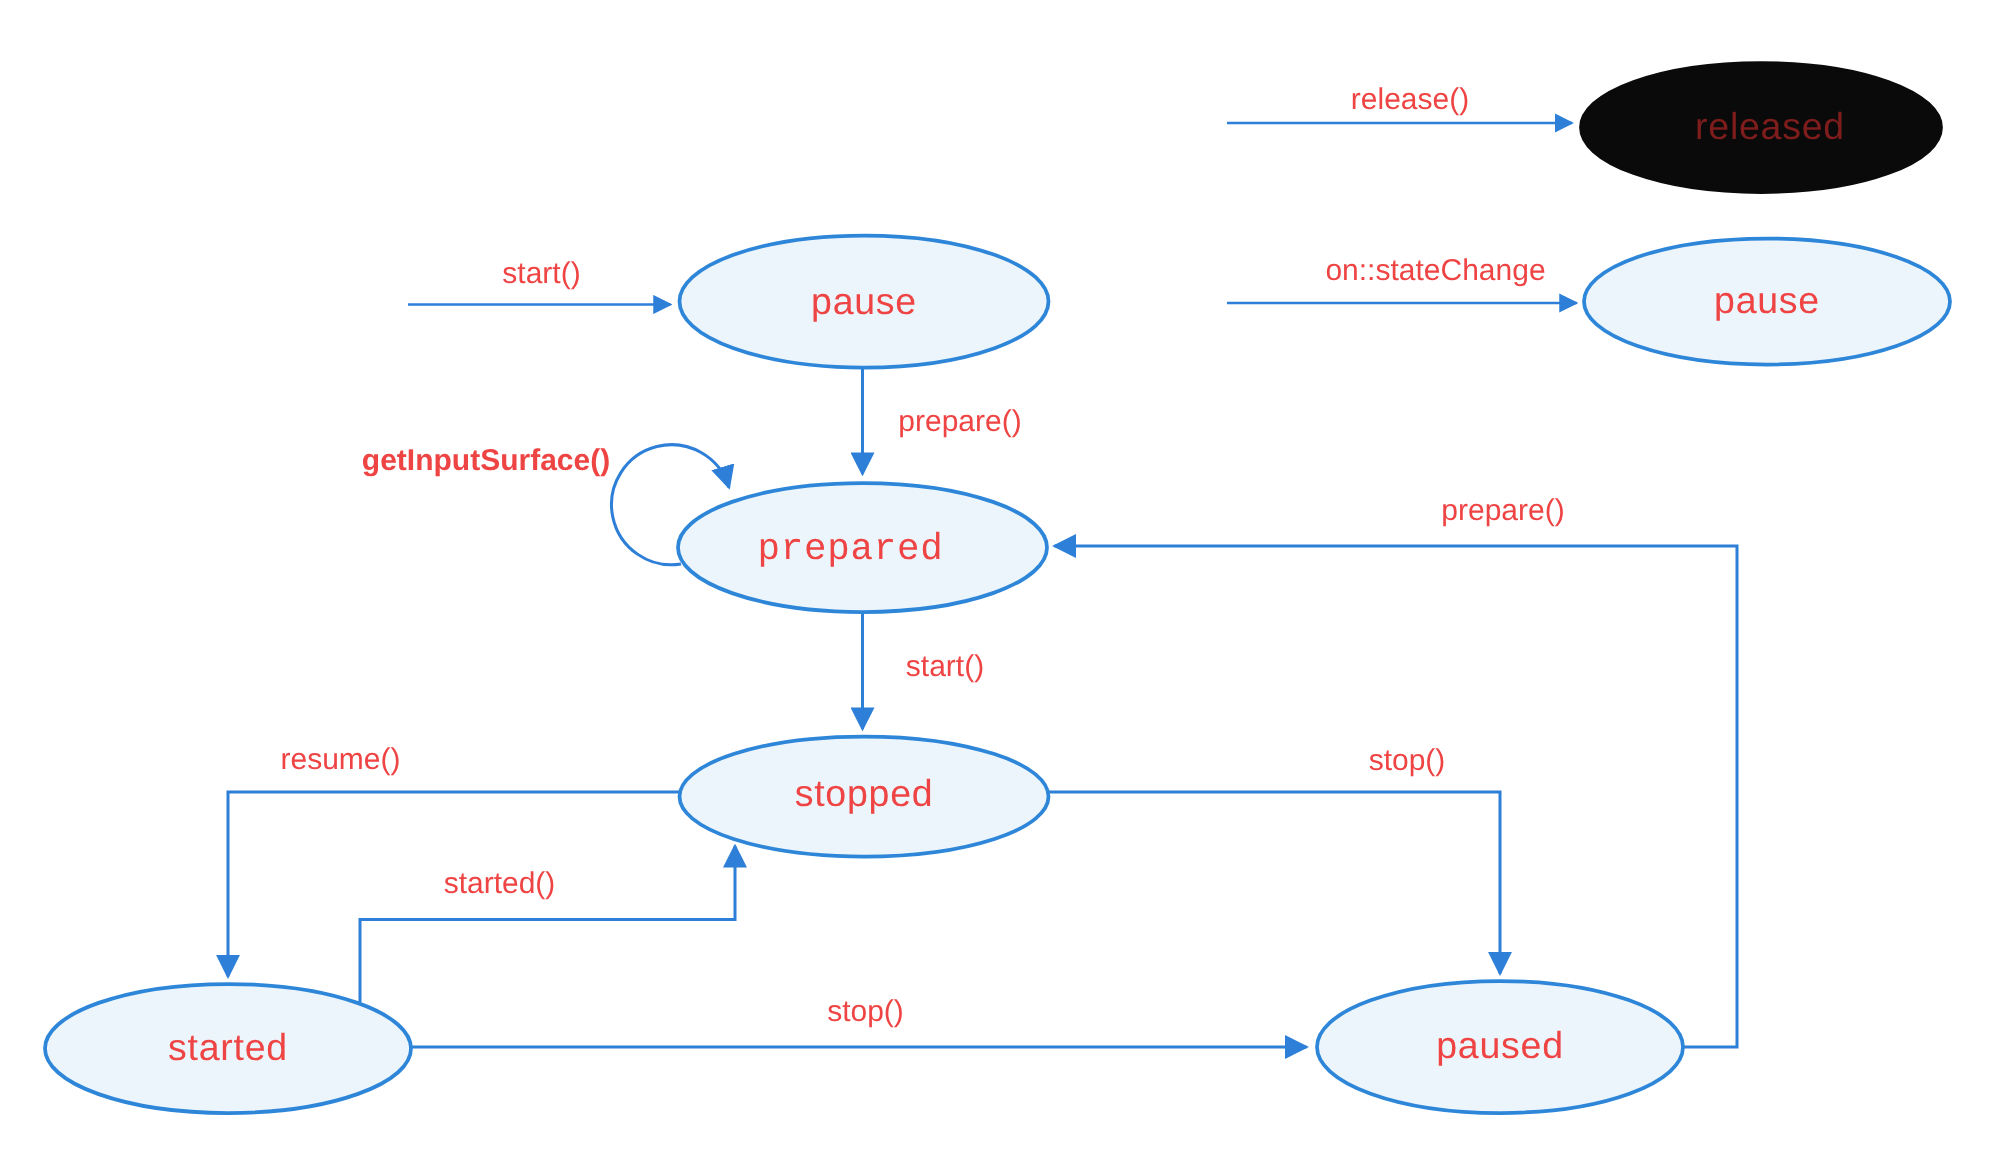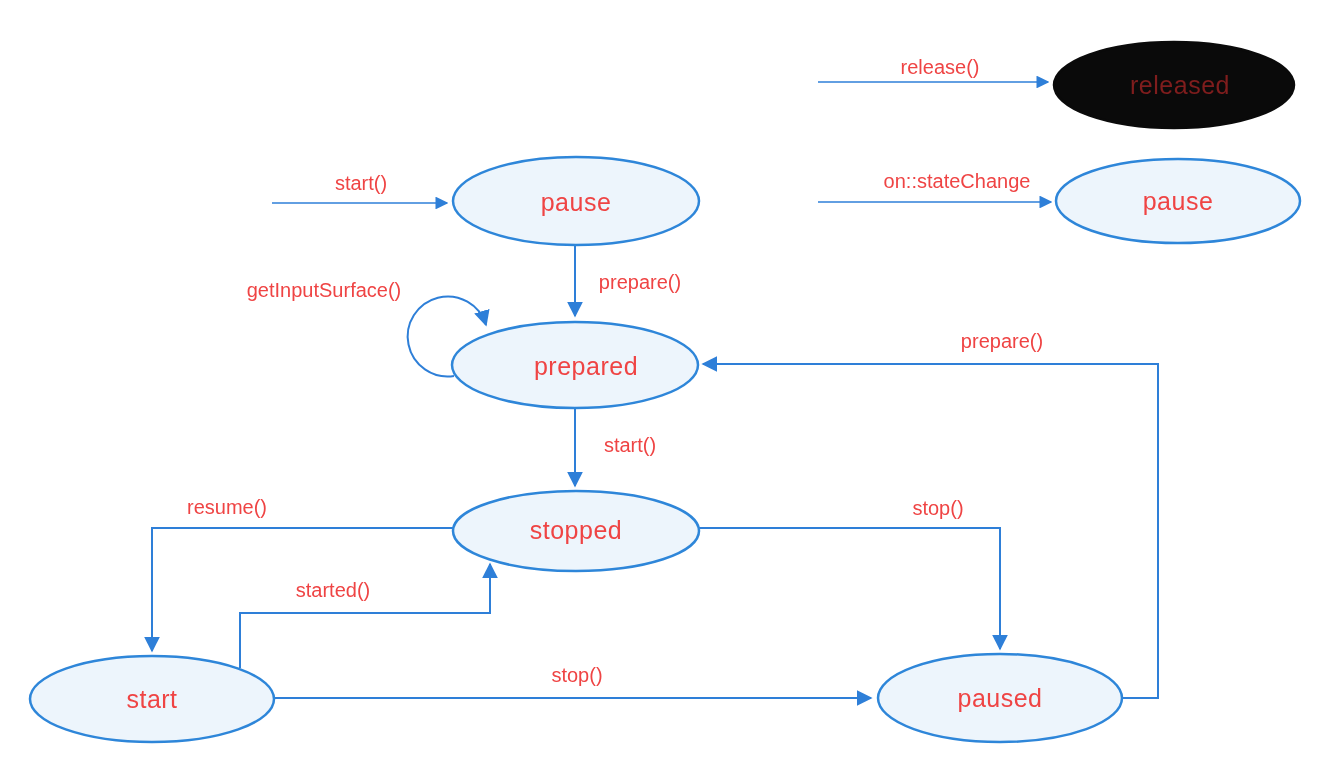--- a/index.html
+++ b/index.html
@@ -59,30 +59,30 @@
       <ellipse cx="575" cy="365" rx="123" ry="43"></ellipse>
       <ellipse cx="576" cy="531" rx="123" ry="40"></ellipse>
       <ellipse cx="152" cy="699" rx="122" ry="43"></ellipse>
       <ellipse cx="1000" cy="698" rx="122" ry="44"></ellipse>
     </g>
   </svg>
 
   <div class="nlabel on-dark" style="left:1180px;top:85px;">released</div>
   <div class="nlabel" style="left:1178px;top:201px;">pause</div>
   <div class="nlabel" style="left:576px;top:202px;">pause</div>
-  <div class="nlabel" style="left:586px;top:366px;">prepared</div>
+  <div class="nlabel" style="left:567px;top:366px;font-family:Liberation Mono, monospace;">prepared</div>
   <div class="nlabel" style="left:576px;top:530px;">stopped</div>
-  <div class="nlabel" style="left:152px;top:699px;">start</div>
+  <div class="nlabel" style="left:152px;top:699px;">started</div>
   <div class="nlabel" style="left:1000px;top:698px;">paused</div>
 
   <div class="elabel" style="left:940px;top:67px;">release()</div>
   <div class="elabel" style="left:937px;top:181px;margin-left:20px;">on::stateChange</div>
   <div class="elabel" style="left:361px;top:183px;">start()</div>
   <div class="elabel" style="left:640px;top:282px;">prepare()</div>
-  <div class="elabel" style="left:324px;top:290px;">getInputSurface()</div>
+  <div class="elabel" style="left:324px;top:308px;font-weight:bold;">getInputSurface()</div>
   <div class="elabel" style="left:630px;top:445px;">start()</div>
   <div class="elabel" style="left:227px;top:507px;">resume()</div>
   <div class="elabel" style="left:333px;top:590px;">started()</div>
   <div class="elabel" style="left:938px;top:508px;">stop()</div>
   <div class="elabel" style="left:577px;top:675px;">stop()</div>
   <div class="elabel" style="left:1002px;top:341px;">prepare()</div>
 
 </div>
 
 </body></html>

